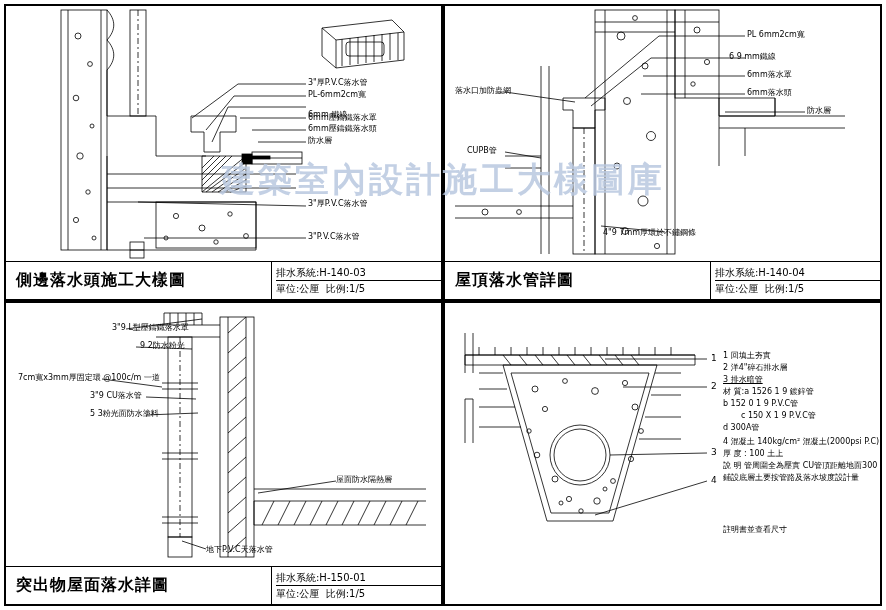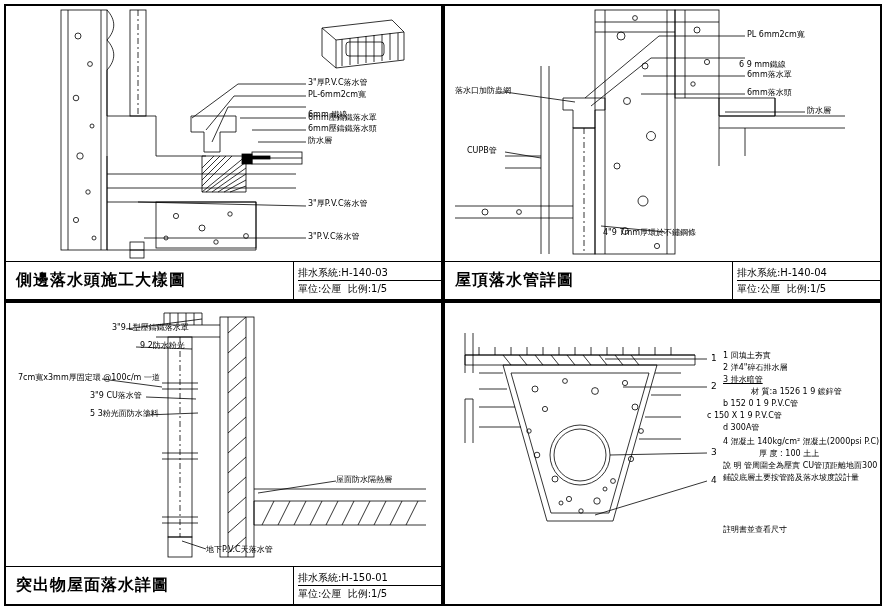--- a/index.html
+++ b/index.html
@@ -2,21 +2,21 @@
 <html><head>
 <meta charset="utf-8">
 <style>
   html,body{margin:0;padding:0;background:#ffffff;}
   body{width:886px;height:610px;font-family:"Liberation Sans","DejaVu Sans",sans-serif;color:#000;}
   #sheet{position:relative;width:886px;height:610px;box-sizing:border-box;overflow:hidden;background:#fff;}
   .panel{position:absolute;box-sizing:border-box;border:2px solid #000000;background:#fff;overflow:hidden;}
   .draw{position:absolute;left:0;top:0;right:0;bottom:0;overflow:hidden;}
   .titlebar{position:absolute;left:0;right:0;bottom:0;height:38px;border-top:1px solid #000;box-sizing:border-box;display:flex;align-items:stretch;background:#fff;}
   .t-name{flex:1;display:flex;align-items:center;padding-left:10px;font-size:16px;font-weight:bold;letter-spacing:1px;font-family:"DejaVu Sans",sans-serif;}
-  .t-meta{width:148px;border-left:1px solid #000;box-sizing:border-box;display:flex;flex-direction:column;justify-content:center;padding-left:4px;}
+  .t-meta{width:170px;border-left:1px solid #000;box-sizing:border-box;display:flex;flex-direction:column;justify-content:center;padding-left:4px;}
   .t-meta div{font-size:10px;line-height:13px;white-space:nowrap;font-family:"DejaVu Sans",sans-serif;}
   .t-meta .sep{height:1px;background:#000;margin:1px 0;width:100%;}
   .lbl{position:absolute;font-size:8px;line-height:10px;white-space:nowrap;font-family:"DejaVu Sans",sans-serif;color:#000;}
   .wm{position:absolute;left:0;right:0;top:0;bottom:0;display:flex;align-items:center;justify-content:center;pointer-events:none;}
   .wm span{font-size:34px;font-weight:bold;color:#b9c8e0;opacity:.85;letter-spacing:3px;font-family:"DejaVu Sans",sans-serif;white-space:nowrap;}
   svg{display:block;}
 </style>
 </head>
 <body>
 
@@ -184,21 +184,21 @@
           <path d="M280 106 L360 106"></path>
 
           <path d="M60 86 L130 96"></path>
           <path d="M60 146 L96 152"></path>
           <path d="M156 220 L220 226"></path>
           <path d="M140 92 L214 30"></path>
           <path d="M146 100 L206 52"></path>
         </g>
       </svg>
       <div class="lbl" style="left:302px;top:24px;">PL 6mm2cm寬</div>
-      <div class="lbl" style="left:294px;top:46px;margin-top:8px;">6 9 mm鐵線</div>
+      <div class="lbl" style="left:284px;top:46px;">6 9 mm鐵線</div>
       <div class="lbl" style="left:302px;top:64px;">6mm落水罩</div>
       <div class="lbl" style="left:302px;top:82px;">6mm落水頭</div>
       <div class="lbl" style="left:362px;top:100px;">防水層</div>
       <div class="lbl" style="left:10px;top:80px;">落水口加防蟲網</div>
       <div class="lbl" style="left:22px;top:140px;">CUPB管</div>
       <div class="lbl" style="left:158px;top:222px;">4"9 7mm厚環於不鏽鋼條</div>
     </div>
     <div class="titlebar">
       <div class="t-name">屋頂落水管詳圖</div>
       <div class="t-meta">
@@ -370,26 +370,29 @@
         </g>
       </svg>
       <div class="lbl" style="left:266px;top:50px;font-size:9px;">1</div>
       <div class="lbl" style="left:266px;top:78px;font-size:9px;">2</div>
       <div class="lbl" style="left:266px;top:144px;font-size:9px;">3</div>
       <div class="lbl" style="left:266px;top:172px;font-size:9px;">4</div>
 
       <div class="lbl" style="left:278px;top:48px;">1 回填土夯實</div>
       <div class="lbl" style="left:278px;top:60px;">2 洋4"碎石排水層</div>
       <div class="lbl" style="left:278px;top:72px;text-decoration:underline;">3 排水暗管</div>
-      <div class="lbl" style="left:278px;top:84px;margin-left:28px;">   材 質:a 1526 1 9 鍍鋅管</div>
+      <div class="lbl" style="left:278px;top:84px;">   材 質:a 1526 1 9 鍍鋅管</div>
       <div class="lbl" style="left:278px;top:96px;">       b 152 0 1 9 P.V.C管</div>
-      <div class="lbl" style="left:262px;top:108px;">       c 150 X 1 9 P.V.C管</div>
+      <div class="lbl" style="left:296px;top:108px;">       c 150 X 1 9 P.V.C管</div>
       <div class="lbl" style="left:278px;top:120px;">       d 300A管</div>
       <div class="lbl" style="left:278px;top:134px;">4 混凝土 140kg/cm²  混凝土(2000psi P.C)</div>
-      <div class="lbl" style="left:278px;top:146px;margin-left:36px;">   厚 度 : 100 土上</div>
+      <div class="lbl" style="left:278px;top:146px;">   厚 度 : 100 土上</div>
       <div class="lbl" style="left:278px;top:158px;">說 明 管周圍全為壓實 CU管頂距離地面300 以上</div>
       <div class="lbl" style="left:278px;top:170px;">   鋪設底層土要按管路及落水坡度設計量</div>
       <div class="lbl" style="left:278px;top:198px;margin-top:24px;">   註明書並查看尺寸</div>
     </div>
   </div>
 
+  <div class="wm" style="top:120px;height:120px;">
+    <span>建築室內設計施工大樣圖庫</span>
+  </div>
 
 </div>
 
 </body></html>

